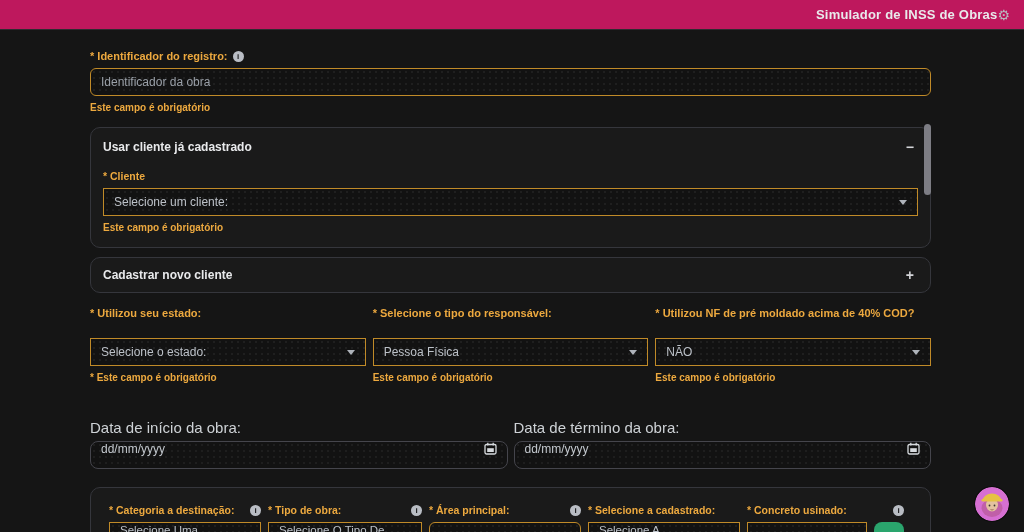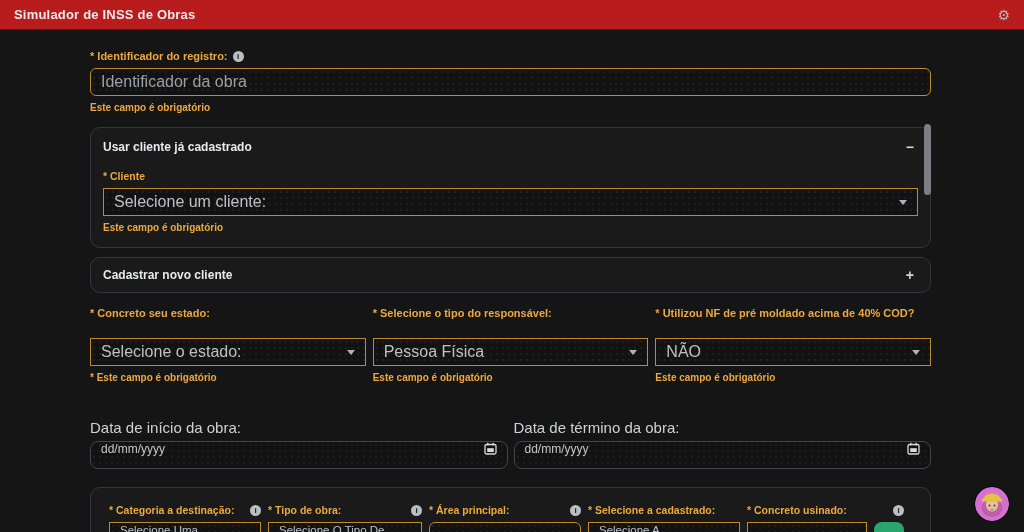--- a/index.html
+++ b/index.html
@@ -5,22 +5,22 @@
   * { margin:0; padding:0; box-sizing:border-box; }
   html,body { width:1024px; height:532px; overflow:hidden; }
   body {
     background:#151515;
     font-family:"Liberation Sans", sans-serif;
     color:#e6e7e9;
     position:relative;
   }
   
   .topbar {
-    height:30px; background:#b91c1c; border-bottom:1px solid #2c2c30;
-    display:flex; align-items:center; justify-content:space-between;
+    height:30px; background:#be185d; border-bottom:1px solid #2c2c30;
+    display:flex; align-items:center; justify-content:flex-end;
     padding:12px 14px;
   }
   .topbar h1 { font-size:13px; font-weight:bold; color:#e9eaec; letter-spacing:.2px; }
   .gear { color:#b9b9bf; font-size:14px; line-height:1; cursor:pointer; }
 
   
   .main { position:relative; margin-left:90px; width:841px; padding-top:20px; }
 
   .lbl { font-size:11px; font-weight:bold; color:#eda93f; display:flex; align-items:flex-end; gap:5px; }
   .err { font-size:10px; font-weight:bold; color:#eda93f; margin-top:6px; }
@@ -30,21 +30,21 @@
     background:#b9bdc4; color:#17181a; font-size:8px; font-weight:bold;
     text-align:center; line-height:11px; font-style:normal; flex:0 0 auto;
   }
 
   .field {
     height:28px; border-radius:6px; border:1px solid #c08a28;
     background-color:#121212;
     background-image:radial-gradient(rgba(255,255,255,0.055) 1px, rgba(0,0,0,0) 1.1px);
     background-size:6px 6px;
     display:flex; align-items:center; padding:0 10px;
-    font-size:16px; color:#bcc1c8; width:100%;
+    font-size:12px; color:#bcc1c8; width:100%;
   }
   input.field { outline:none; }
   input.field::placeholder { color:#9aa0a8; }
 
   .select { justify-content:space-between; cursor:pointer; border-radius:0; }
   .caret {
     width:0; height:0; border-left:4px solid transparent; border-right:4px solid transparent;
     border-top:5px solid #aeb3ba; flex:0 0 auto; margin-left:6px;
   }
 
@@ -146,21 +146,21 @@
 
   <section class="panel" id="panel-new">
     <div class="panel-head">
       <span class="panel-title">Cadastrar novo cliente</span>
       <span class="panel-toggle">+</span>
     </div>
   </section>
 
   <div class="row3">
     <div class="col">
-      <div class="lbl">* Concreto seu estado:</div>
+      <div class="lbl">* Utilizou seu estado:</div>
       <div class="field select">
         <span>Selecione o estado:</span>
         <span class="caret"></span>
       </div>
       <div class="err">* Este campo é obrigatório</div>
     </div>
     <div class="col">
       <div class="lbl">* Selecione o tipo do responsável:</div>
       <div class="field select">
         <span>Pessoa Física</span>

